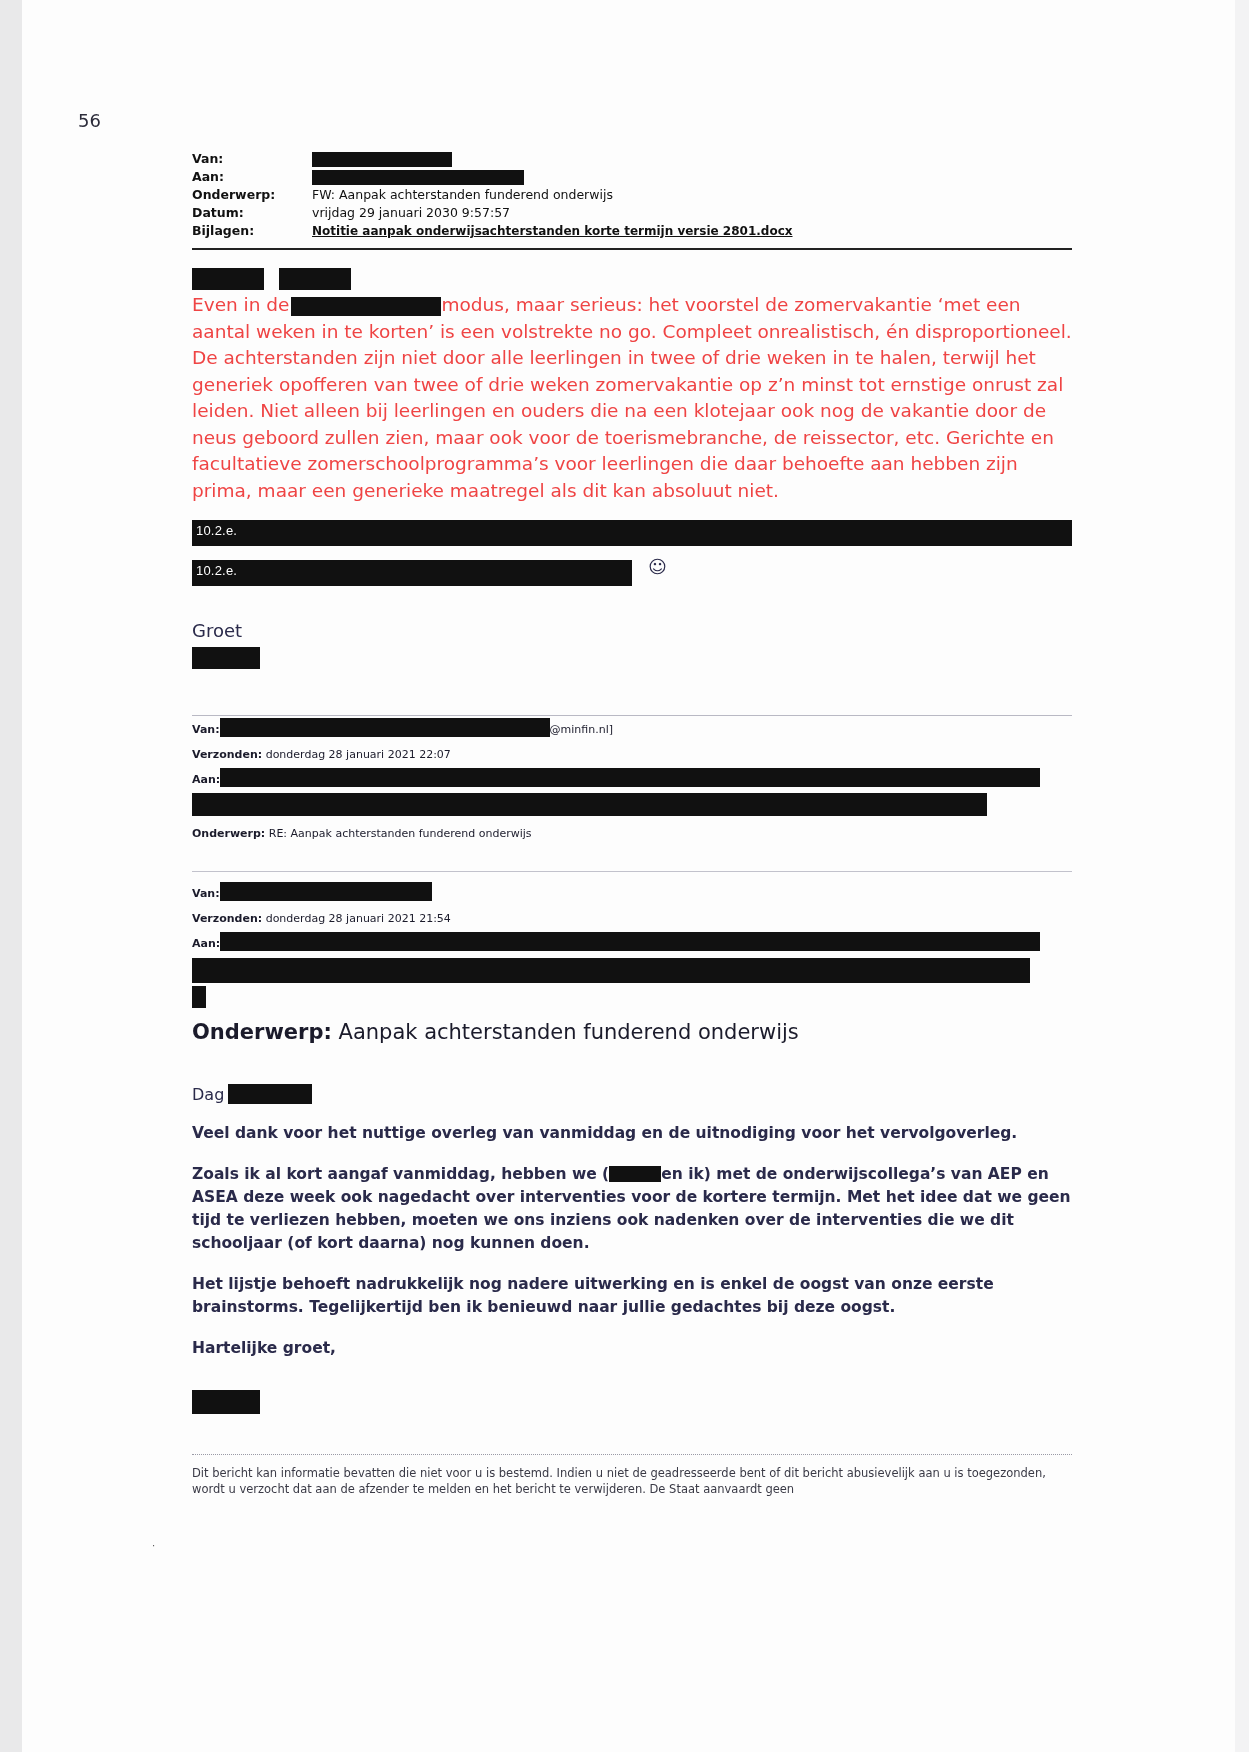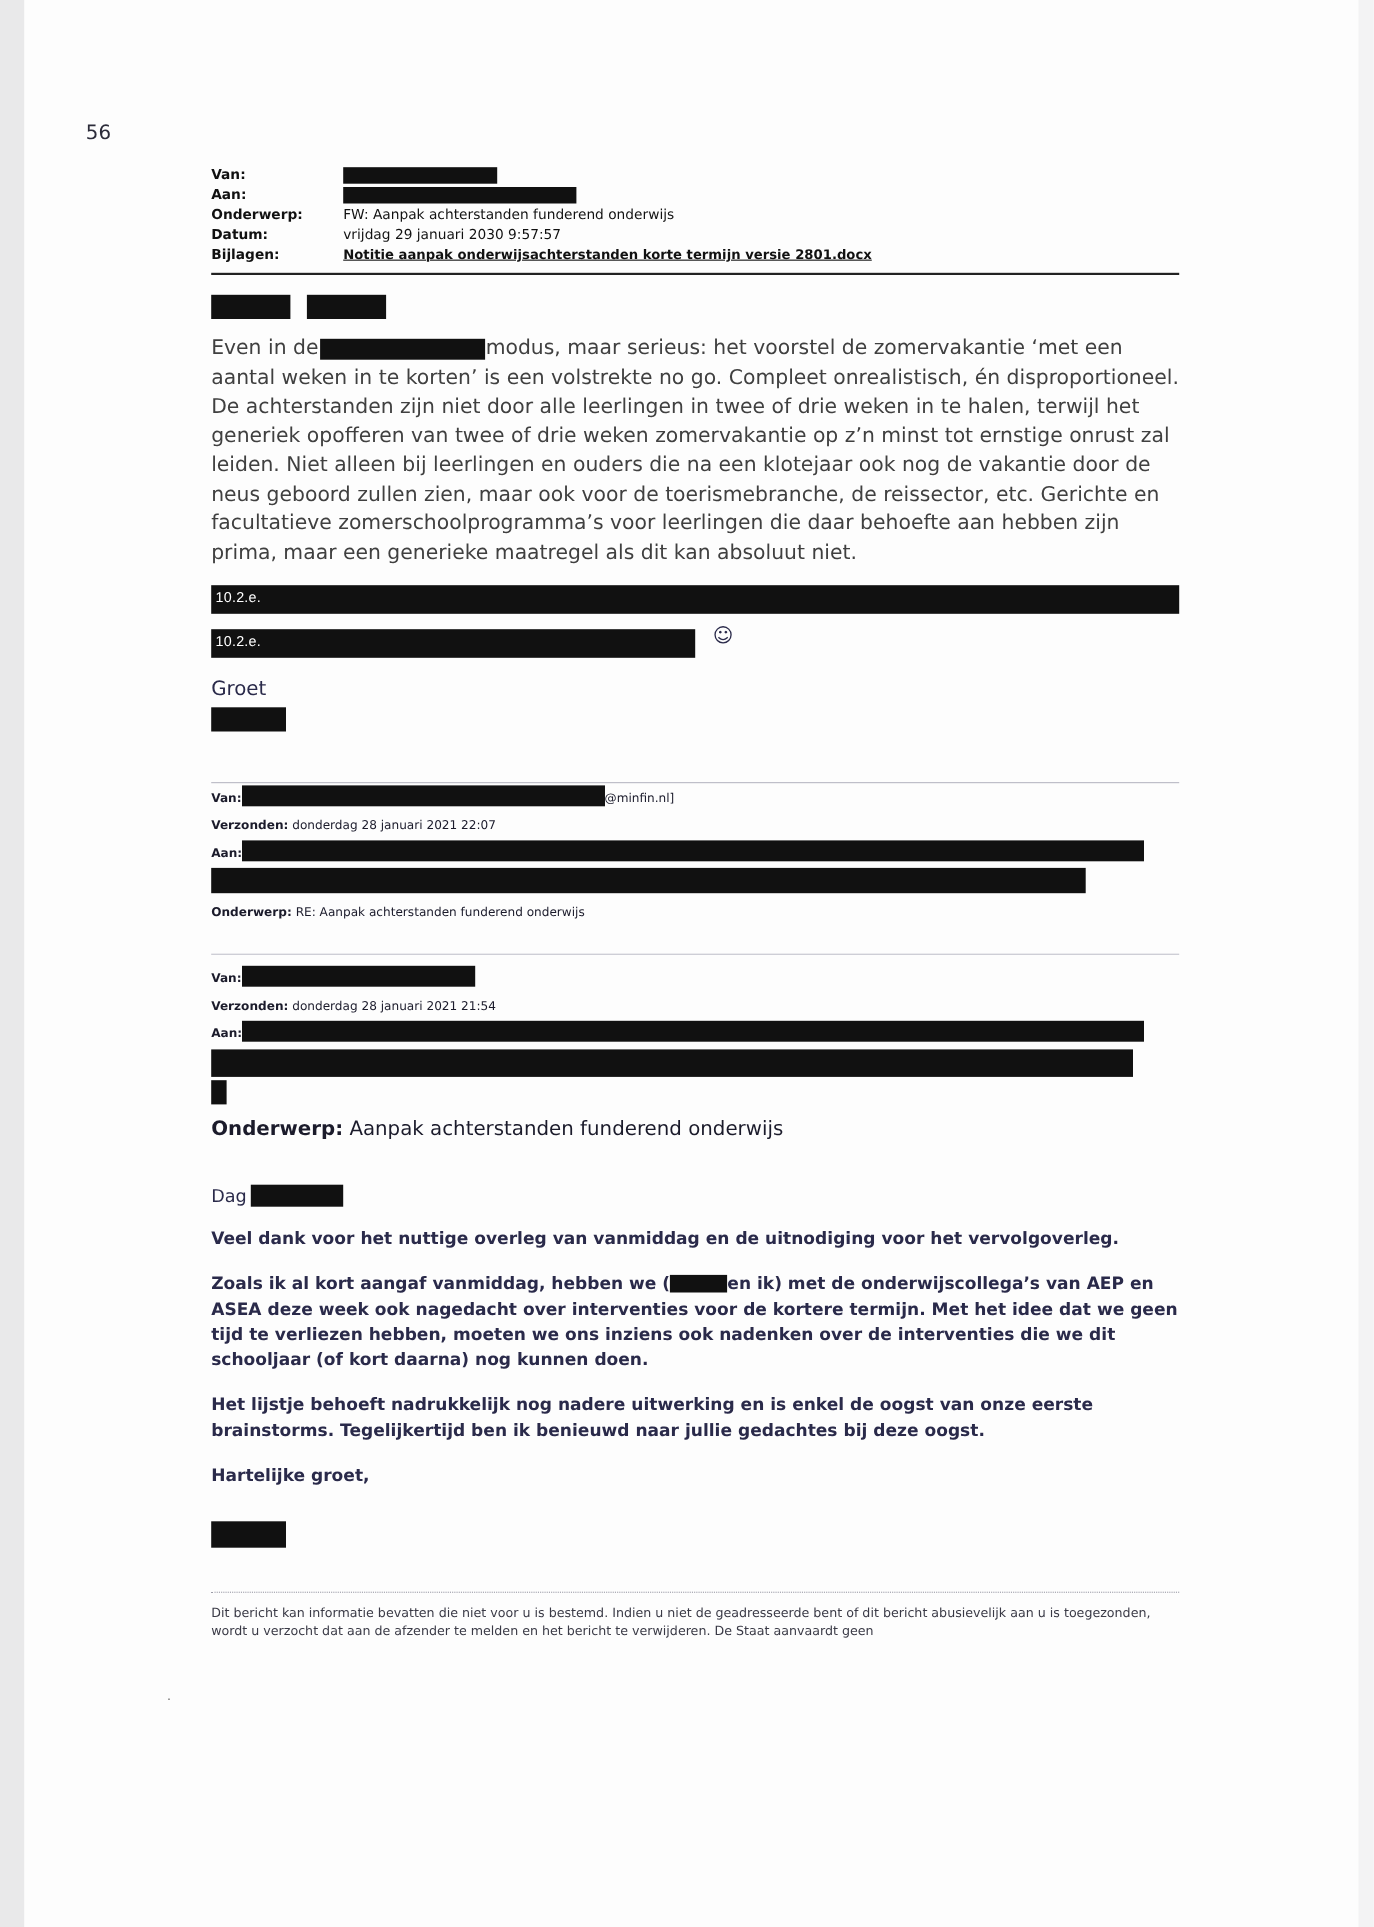--- a/index.html
+++ b/index.html
@@ -113,24 +113,24 @@
   
   .blob-row {
     margin-top: 18px;
     height: 22px;
   }
   .blob-row .b1 { display:inline-block; width: 72px; height: 22px; background:#111; }
   .blob-row .b2 { display:inline-block; width: 72px; height: 22px; background:#111; margin-left: 10px; }
 
   
   .para-main {
-    margin-top: 14px;
+    margin-top: 2px;
     font-size: 18.5px;
     line-height: 26.5px;
-    color: #404040;
+    color: #ef4444;
     font-family: "DejaVu Sans", sans-serif;
     width: 880px;
     text-align: left;
   }
   .para-main .redact { height: 19px; width: 150px; margin: 0 1px; }
 
   
   .bar-wide {
     margin-top: 16px;
     height: 26px;
@@ -149,21 +149,21 @@
   }
   .smiley {
     display: inline-block;
     margin-left: 16px;
     font-size: 18px;
     color: #2a2a4a;
     vertical-align: middle;
   }
 
   .groet {
-    margin-top: 18px;
+    margin-top: 34px;
     font-size: 18px;
     color: #2a2a4a;
   }
   .sig-block {
     margin-top: 6px;
     width: 68px;
     height: 22px;
     background: #111;
   }
 
@@ -199,21 +199,21 @@
     border-bottom: 1px solid #c2c2cc;
     width: 880px;
   }
 
   .q2-block { margin-top: 10px; }
   .wide-bar-2 { width: 838px; height: 25px; background: #111; display:block; margin-top: 3px;}
   .small-bar  { width: 14px;  height: 22px; background: #111; display:block; margin-top: 3px;}
 
   .subject-line {
     margin-top: 12px;
-    font-size: 18px;
+    font-size: 21px;
   }
 
   .dag-line {
     margin-top: 40px;
     font-size: 16px;
     color: #2a2a4a;
   }
   .dag-line .redact { width: 84px; height: 20px; vertical-align: -4px; margin-left: 4px;}
 
   .p-body {

